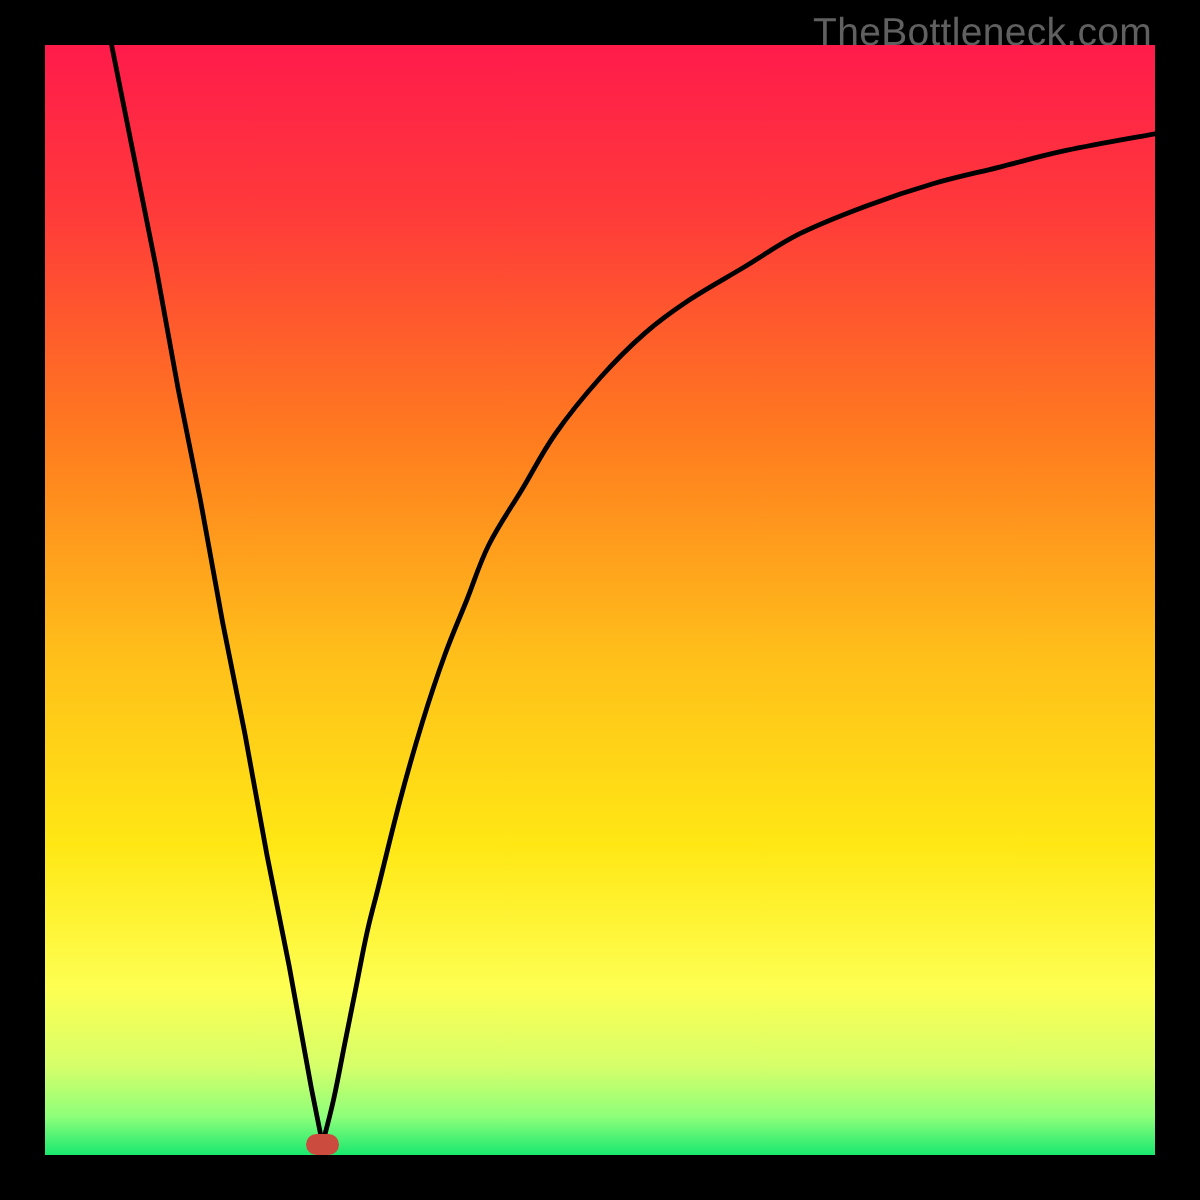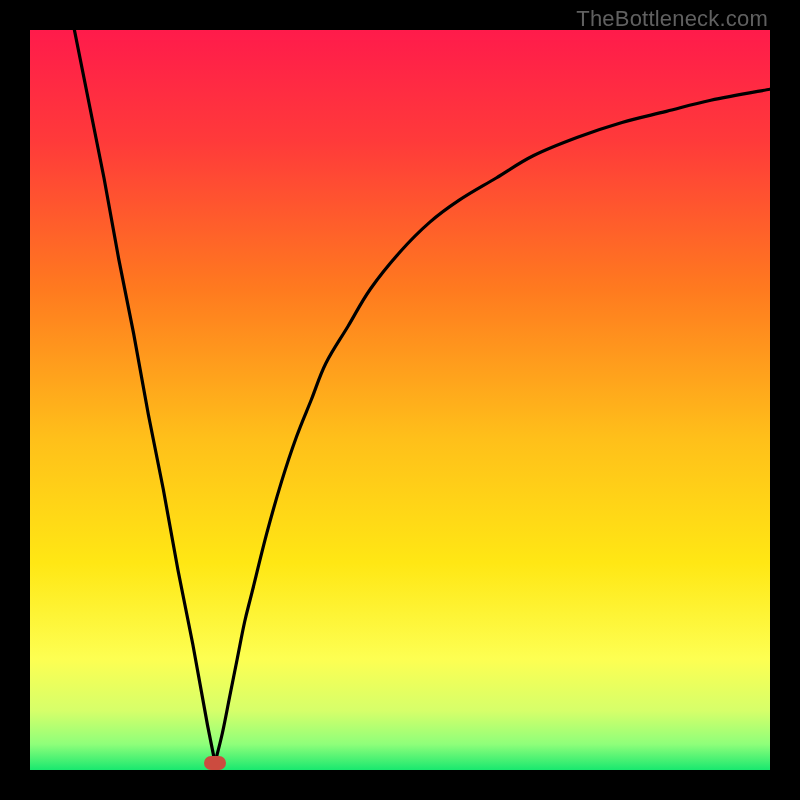--- a/index.html
+++ b/index.html
@@ -24,21 +24,21 @@
     left: 0;
     top: 0;
     width: 740px;
     height: 740px;
   }
   .watermark {
     position: absolute;
     top: 6px;
     right: 32px;
     color: #606060;
-    font-size: 22px;
+    font-size: 26px;
     font-weight: 500;
     letter-spacing: 0.2px;
   }
   .marker {
     position: absolute;
     width: 22px;
     height: 14px;
     border-radius: 7px;
     transform: translate(-50%, -50%);
   }

